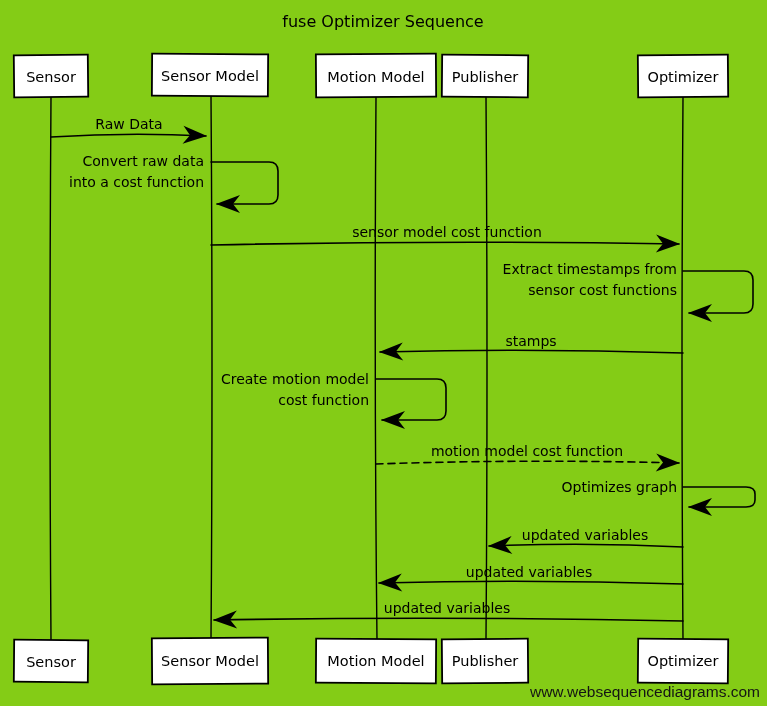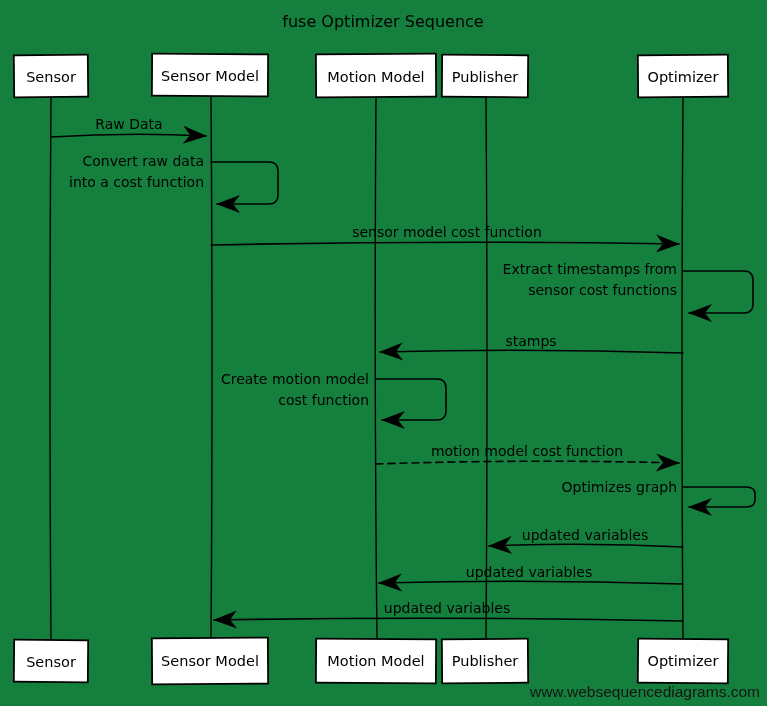--- a/index.html
+++ b/index.html
@@ -1,16 +1,16 @@
 <!DOCTYPE html>
 <html><head>
 <meta charset="utf-8">
 <style>
   html, body { margin: 0; padding: 0; background: #ffffff; }
-  .stage { position: relative; width: 767px; height: 706px; background: #15803d; overflow: hidden; }
+  .stage { position: relative; width: 767px; height: 706px; background: #84cc16; overflow: hidden; }
   svg { display: block; }
 
   .box      { fill: #ffffff; stroke: #000000; stroke-width: 1.8; }
   .lifeline { fill: none; stroke: #000000; stroke-width: 1.4; stroke-linecap: round; }
   .msg      { fill: none; stroke: #000000; stroke-width: 1.6; stroke-linecap: round; }
   .msg.dashed { stroke-dasharray: 7 5; }
 
   text { fill: #000000; }
   .plabel    { font: 14.5px "DejaVu Sans", sans-serif; }
   .lbl       { font: 14px "DejaVu Sans", sans-serif; }

